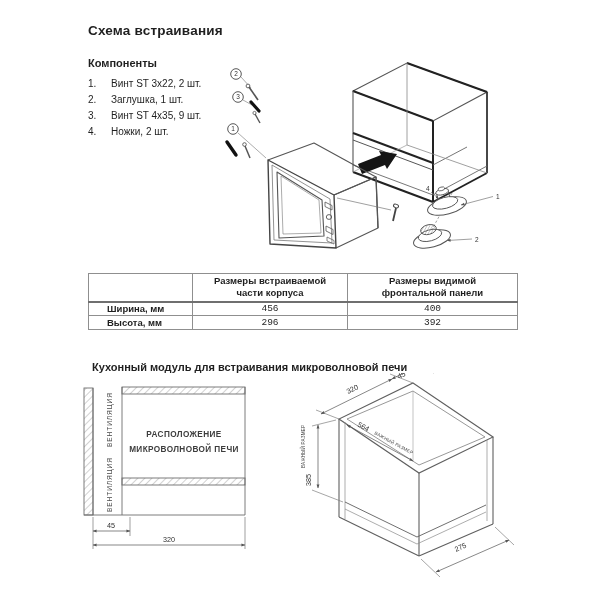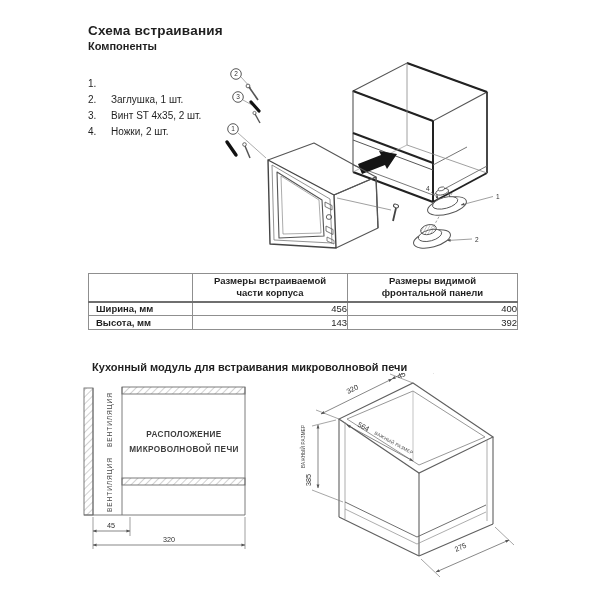--- a/index.html
+++ b/index.html
@@ -1,62 +1,63 @@
 <!DOCTYPE html>
 <html><head>
 <meta charset="utf-8">
 <style>
   html,body{margin:0;padding:0;background:#fff;}
   #screen{position:relative;width:564px;height:600px;background:#ffffff;overflow:hidden;
           font-family:"Liberation Sans",sans-serif;color:#1f1f1f;}
   .abs{position:absolute;}
   .scheme-title{left:88px;top:23px;font-size:13.5px;font-weight:bold;letter-spacing:.2px;}
-  .comp-head{left:88px;top:40px;font-size:11px;font-weight:bold;text-align:center;}
+  .comp-head{left:88px;top:57px;font-size:11px;font-weight:bold;text-align:center;}
   .comp-list{left:88px;top:76px;font-size:10px;line-height:16px;}
   .comp-list .li{display:flex;}
   .comp-list .num{width:23px;}
   .module-title{left:92px;top:361px;font-size:11px;font-weight:bold;}
   
   .dims-table{left:88px;top:273px;border-collapse:collapse;table-layout:fixed;width:429px;
               font-size:9.5px;}
   .dims-table td,.dims-table th{border:1px solid #8f8f8f;padding:0;vertical-align:middle;}
   .dims-table{border:1.5px solid #6f6f6f;}
   .dims-table thead tr{height:28px;}
   .dims-table thead th{border-bottom:2.5px solid #6f6f6f;font-weight:bold;text-align:center;line-height:1.3;}
   .dims-table tbody tr{height:14px;}
-  .dims-table tbody th{font-weight:bold;text-align:left;padding-left:7px;}
-  .dims-table tbody td{text-align:right;font-weight:normal;}
+  .dims-table tbody th{font-weight:bold;text-align:left;padding-left:18px;}
+  .dims-table tbody td{text-align:center;font-weight:normal;font-family:Liberation Mono, monospace;}
   
   svg text{font-family:"Liberation Sans",sans-serif;}
   .callout-num{font-size:6.5px;fill:#333;text-anchor:middle;}
   .lbl{font-size:6.5px;fill:#333;}
   .dim{font-size:7.2px;fill:#2e2e2e;}
   .dimc{font-size:7.2px;fill:#2e2e2e;text-anchor:middle;}
   .dimsmall{font-size:4.6px;fill:#474747;letter-spacing:.2px;}
   .vent{font-size:6.6px;fill:#4a4a4a;letter-spacing:.9px;}
   .place{font-size:8.2px;font-weight:bold;fill:#3d3d3d;letter-spacing:.4px;text-anchor:middle;}
 </style>
 </head>
 <body>
 
 <div id="screen">
 
   <div class="abs scheme-title">Схема встраивания</div>
   <div class="abs comp-head">Компоненты</div>
   <div class="abs comp-list">
     <div class="li">
       <span class="num">1.</span>
+      <span>Винт ST 3x22, 2 шт.</span>
     </div>
     <div class="li">
       <span class="num">2.</span>
       <span>Заглушка, 1 шт.</span>
     </div>
     <div class="li">
       <span class="num">3.</span>
-      <span>Винт ST 4x35, 2 шт.</span>
+      <span>Винт ST 4x35, 9 шт.</span>
     </div>
     <div class="li">
       <span class="num">4.</span>
       <span>Ножки, 2 шт.</span>
     </div>
   </div>
 
   <svg class="abs" style="left:210px;top:55px" width="315" height="215" viewBox="210 55 315 215">
     <defs>
       <marker id="arrM" viewBox="0 0 10 10" refX="8.5" refY="5" markerWidth="6" markerHeight="6" orient="auto-start-reverse">
@@ -184,21 +185,21 @@
       </tr>
     </thead>
     <tbody>
       <tr>
         <th>Ширина, мм</th>
         <td>456</td>
         <td>400</td>
       </tr>
       <tr>
         <th>Высота, мм</th>
-        <td>143</td>
+        <td>296</td>
         <td>392</td>
       </tr>
     </tbody>
   </table>
 
   <div class="abs module-title">Кухонный модуль для встраивания микроволновой печи</div>
 
   <svg class="abs" style="left:78px;top:382px" width="200" height="178" viewBox="78 382 200 178">
     <defs>
       <marker id="arrL" viewBox="0 0 10 10" refX="8.5" refY="5" markerWidth="6" markerHeight="6" orient="auto-start-reverse">

